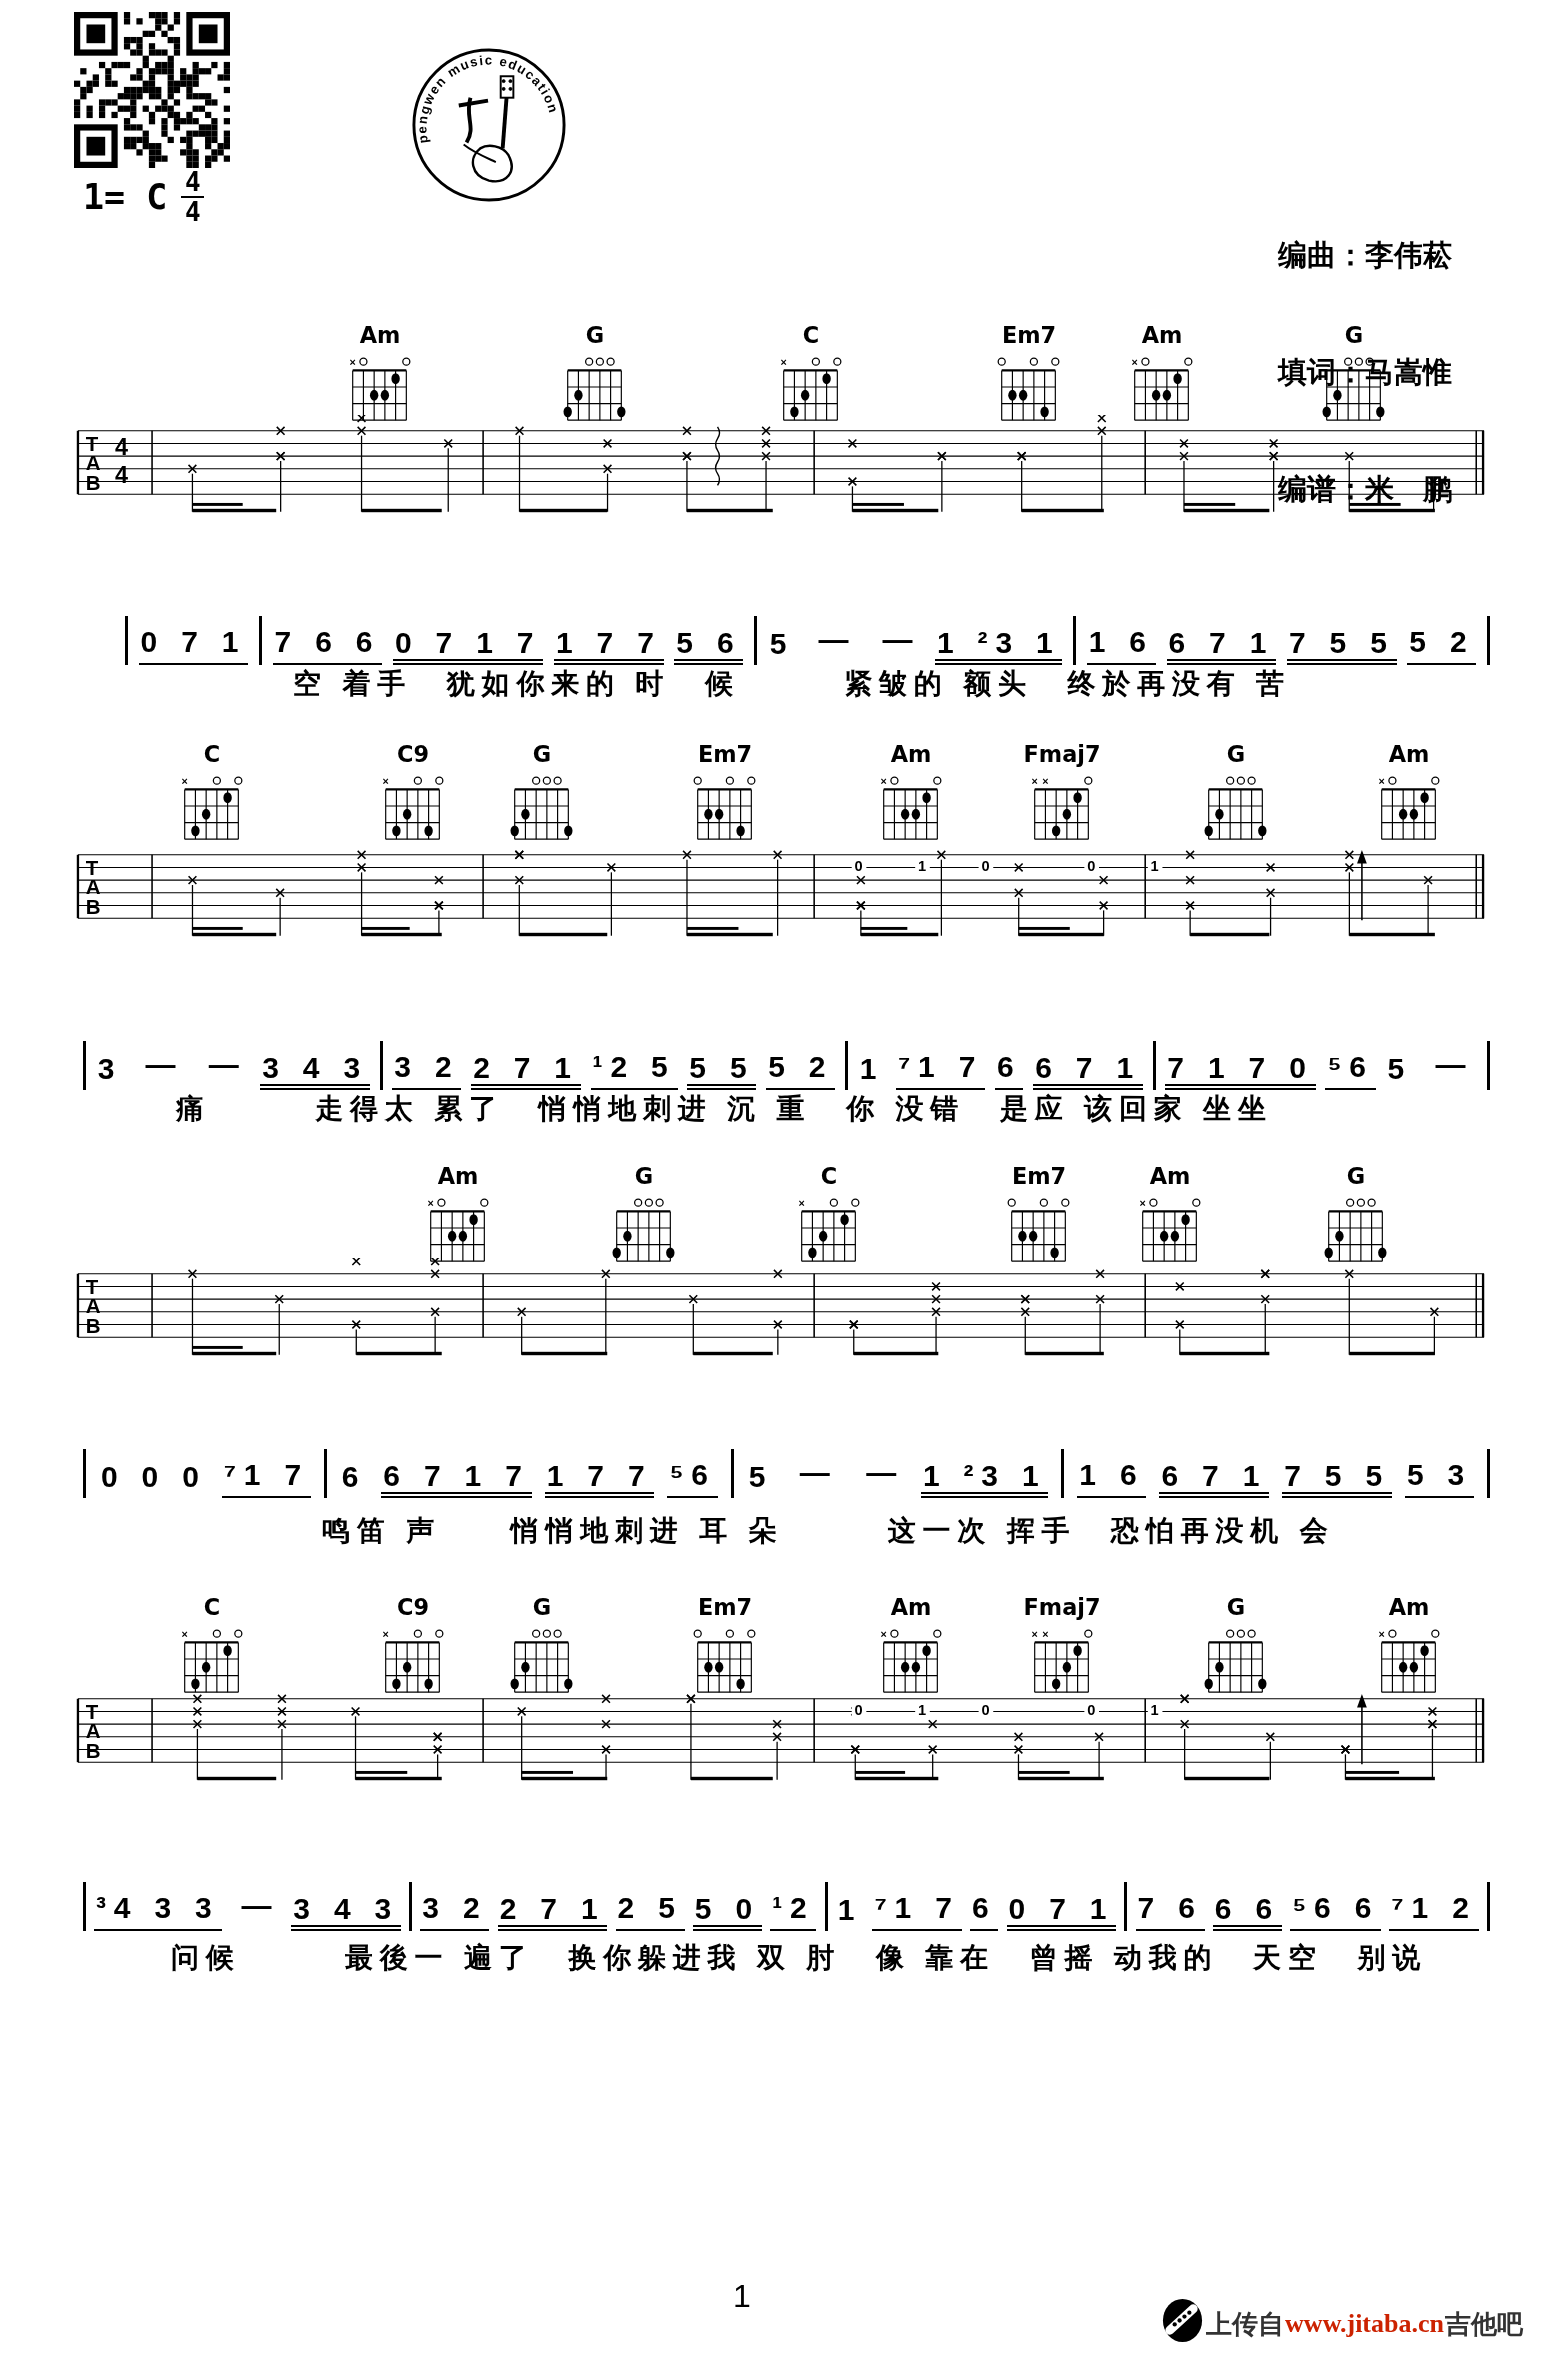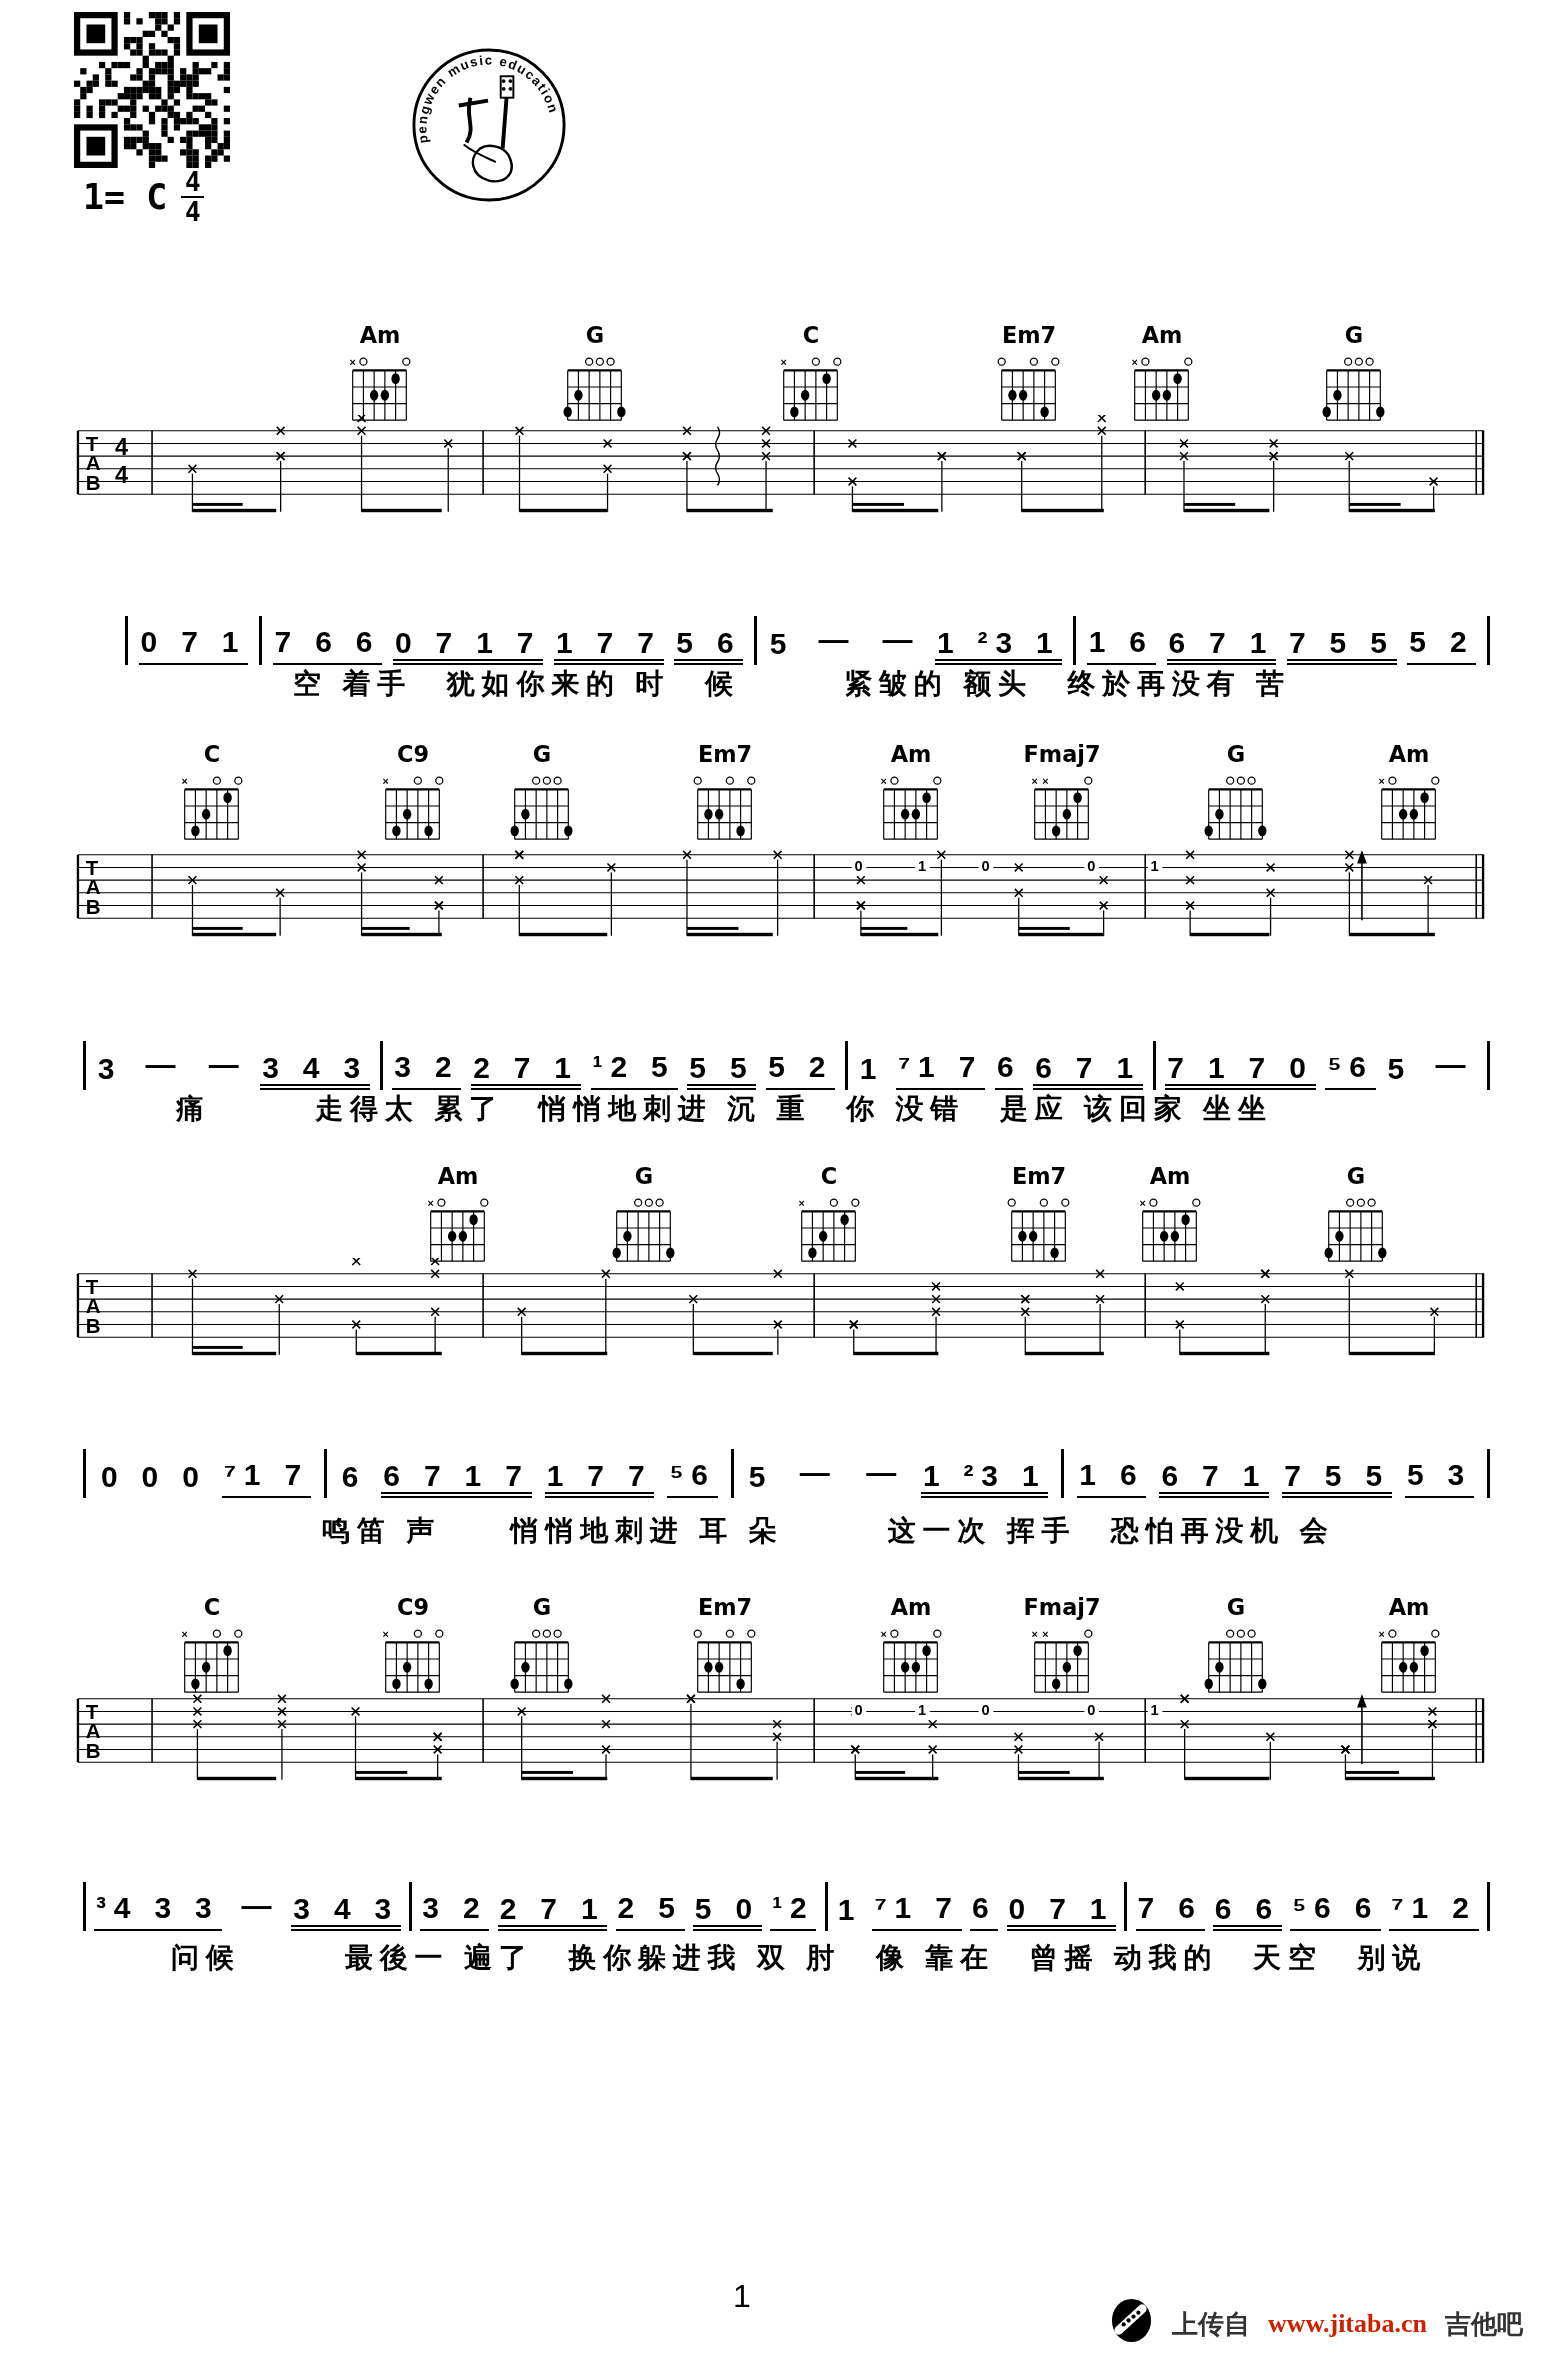--- a/index.html
+++ b/index.html
@@ -17,21 +17,21 @@
   .cname{font-size:22.4px;font-weight:bold;line-height:21.5px;font-family:"DejaVu Sans","Liberation Sans",sans-serif;}
   .staffwrap{position:absolute;left:76px;}
   .jianpu{position:absolute;display:flex;align-items:flex-end;justify-content:space-between;height:74px;}
   .jp-n{font-size:30px;font-weight:bold;letter-spacing:7.8px;line-height:1;padding:0 2px 5.9px 2px;white-space:pre;}
   .jp-n.u1{border-bottom:2.9px solid #000;}
   .jp-n.u2{border-bottom:6.8px double #000;padding-bottom:1px;}
   .jp-bar{width:2.9px;height:49px;background:#000;}
   .jp-d{font-size:30px;font-weight:bold;padding:0 11.7px 7.8px 11.7px;}
   .lyrics{position:absolute;font-size:28px;font-weight:bold;letter-spacing:6.8px;white-space:pre;}
   .pagenum{font-size:32px;}
-  .upload{position:absolute;display:flex;align-items:center;gap:18px;font-size:26px;font-weight:bold;}
+  .upload{position:absolute;display:flex;align-items:center;gap:1px;font-size:26px;font-weight:bold;}
   .upload .url{font-family:"Liberation Serif","DejaVu Serif",serif;font-weight:bold;}
 </style>
 </head>
 <body>
 
 <div class="page">
 
   <div class="abs" style="left:74px;top:11.7px;">
     <svg id="qr-svg" width="156" height="156" viewBox="0 0 160 160">
         <rect x="51.2" y="0" width="6.4" height="6.4" fill="#000"></rect>
@@ -271,20 +271,25 @@
 
   <div class="abs keysig" style="left:83px;top:168px;">
     <span>1= C</span>
     <span class="frac">
       <span class="tn">4</span>
       <span>4</span>
     </span>
   </div>
 
 
+  <div class="abs credits" style="left:1278px;top:158px;">
+    <div>编曲：李伟菘</div>
+    <div>填词：马嵩惟</div>
+    <div>编谱：米　鹏</div>
+  </div>
 
   <div id="systems-host">
       <div class="abs" style="left: 0px; top: 325px; width: 1560px; height: 98px;">
         <div class="chord" style="left: 380px;">
           <div class="cname">Am</div>
           <div><svg width="78" height="78" viewBox="0 0 80 80">
               <line x1="12" y1="24" x2="67" y2="24" stroke="#000" stroke-width="2.5"></line>
               <line x1="12" y1="41" x2="67" y2="41" stroke="#000" stroke-width="1.2"></line>
               <line x1="12" y1="58" x2="67" y2="58" stroke="#000" stroke-width="1.2"></line>
               <line x1="12" y1="75" x2="67" y2="75" stroke="#000" stroke-width="1.2"></line>

